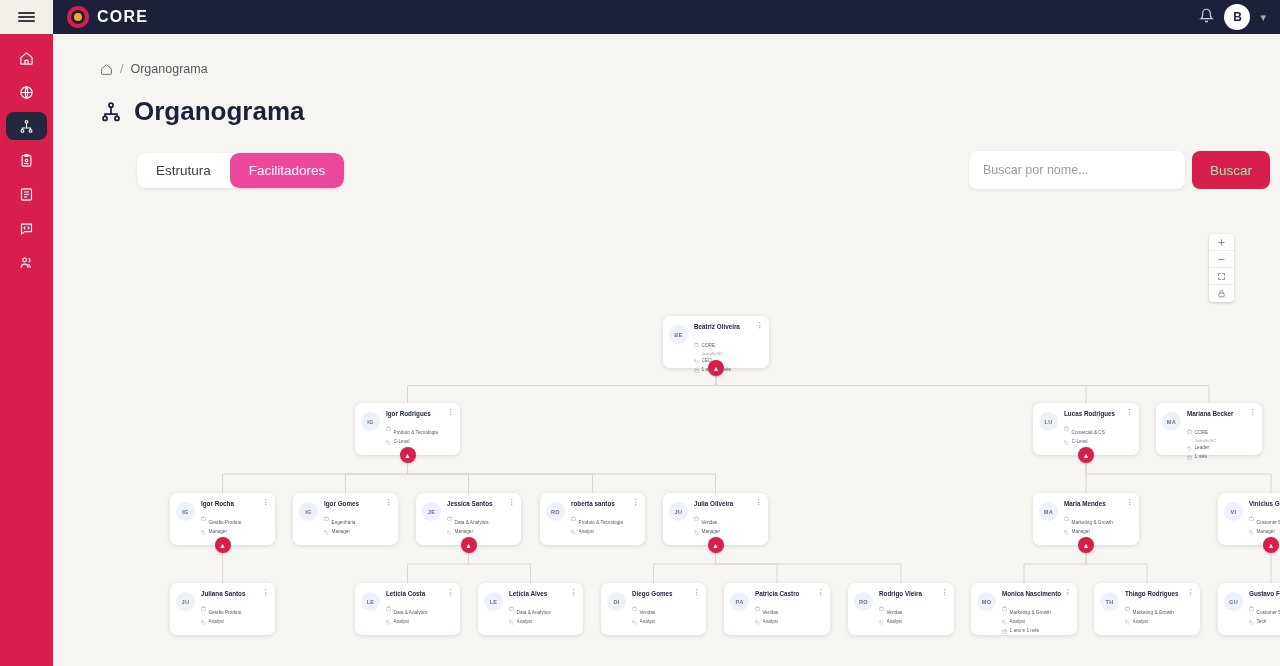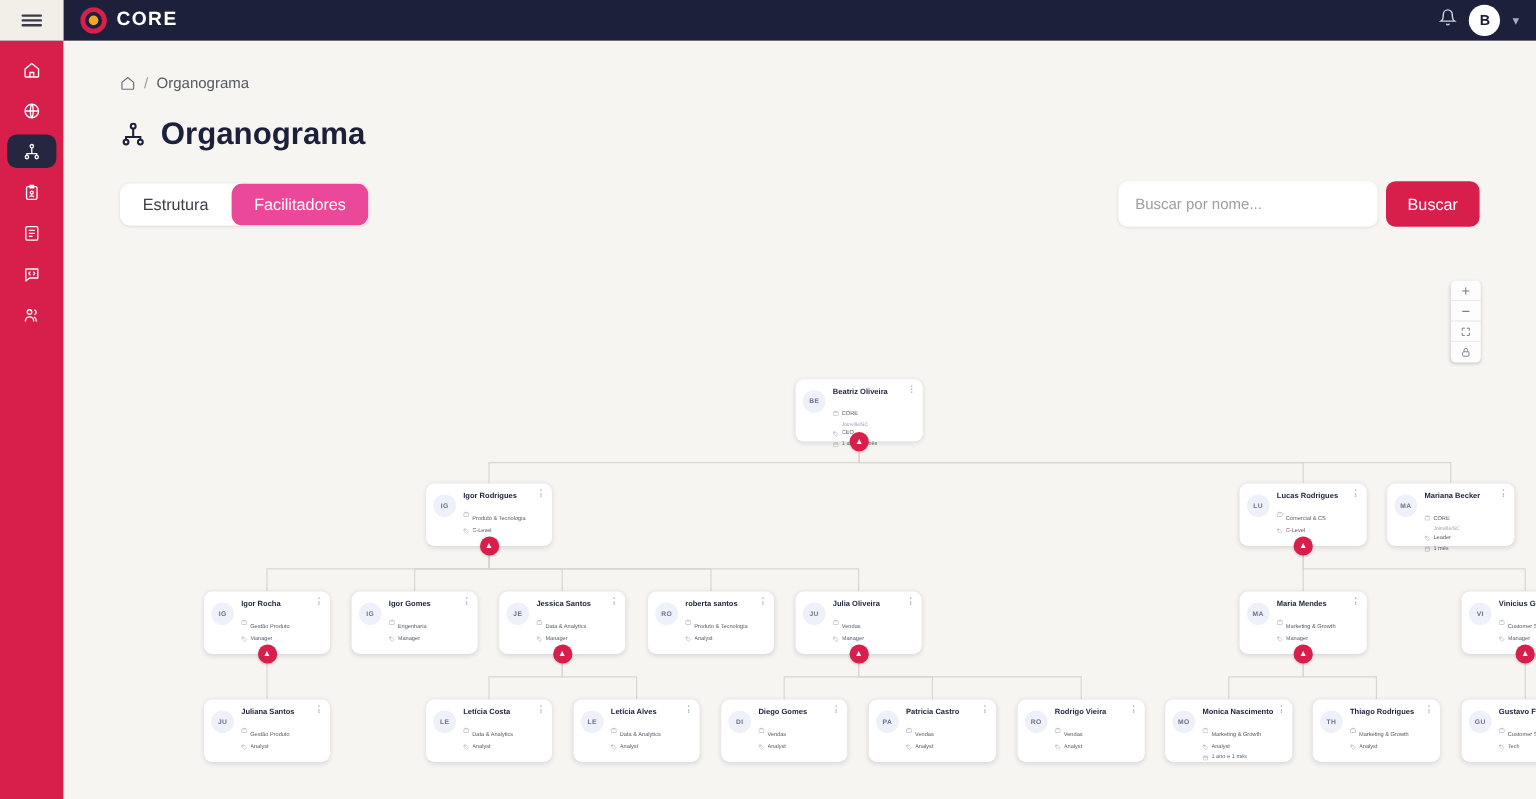--- a/index.html
+++ b/index.html
@@ -60,41 +60,41 @@
     padding: 28px 0 0 47px; font-size: 12.5px; color: #55585f;
   }
   .bc-sep { color: #9a9da4; }
   .pagetitle {
     display: flex; align-items: center; gap: 12px;
     padding: 20px 0 0 47px; font-size: 26px; font-weight: bold; color: #1d203a;
   }
 
   .toolrow {
     display: flex; align-items: center;
-    padding: 24px 0 0 47px; width: 1180px;
+    padding: 24px 0 0 47px; width: 1180px; margin-left: 37px;
   }
   .segmented {
     display: inline-flex; background: #fff; border-radius: 9px;
     box-shadow: 0 1px 3px rgba(0,0,0,.10); overflow: hidden;
   }
   .seg {
     padding: 10px 19px; font-size: 13.5px; color: #3b3e46;
     background: #fff; border: none; cursor: pointer;
   }
   .seg.active { background: #ec4899; color: #fff; border-radius: 9px; }
   .searchzone { margin-left: auto; display: flex; align-items: center; gap: 7px; }
   .searchbox {
     width: 216px; height: 38px; border: none; border-radius: 8px;
     background: #fff; padding: 0 14px; font-size: 12.5px; color: #3b3e46;
     box-shadow: 0 1px 3px rgba(0,0,0,.08); outline: none;
   }
   .searchbox::placeholder { color: #9a9da4; }
   .searchbtn {
     height: 38px; padding: 0 18px; border: none; border-radius: 8px;
-    background: #d81e4a; color: #ffffff; font-size: 13.5px; cursor: pointer;
+    background: #d81e4a; color: #86efac; font-size: 13.5px; cursor: pointer;
   }
 
   
   .canvas { position: absolute; top: 196px; left: 0; width: 1227px; height: 436px; }
   .canvas svg.links { position: absolute; top: 0; left: 0; }
 
   .zoomctrl {
     position: absolute; right: 46px; top: 4px; width: 25px;
     background: #fdfdfd; border-radius: 4px;
     box-shadow: 0 1px 3px rgba(0,0,0,.18);

